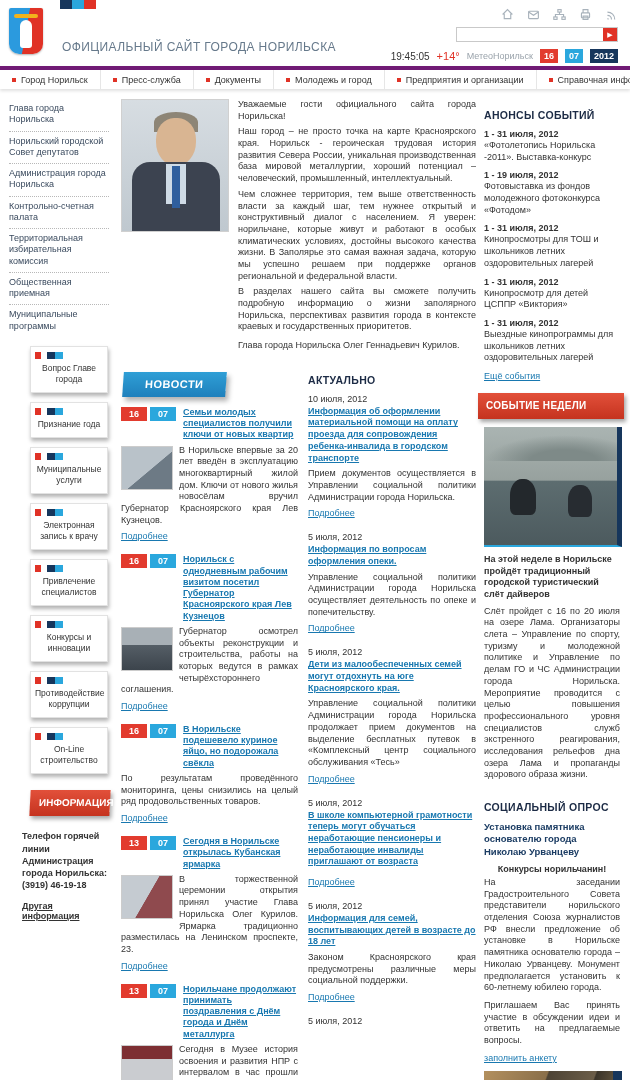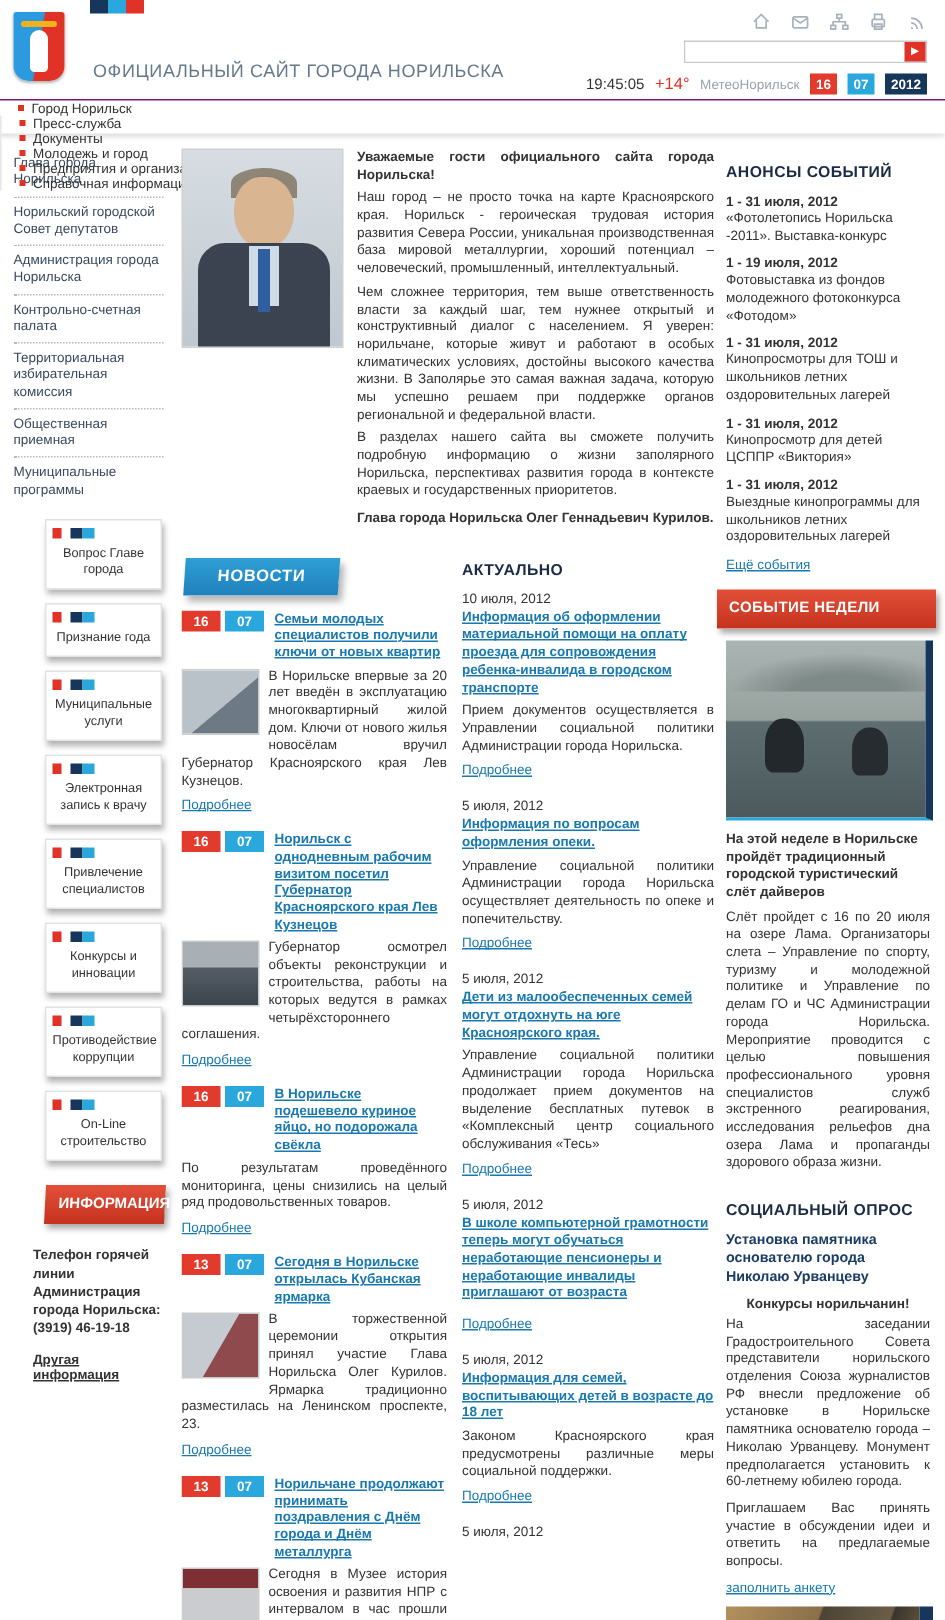--- a/index.html
+++ b/index.html
@@ -26,21 +26,21 @@
   .search-input{flex:1;border:0;outline:none;font-size:9px;padding:0 3px;}
   .search-btn{width:14px;background:#e03226;color:#fff;border:0;font-size:7px;line-height:13px;cursor:pointer;}
   .meta{position:absolute;right:12px;top:49px;display:flex;align-items:center;gap:7px;}
   .meta .time{font-size:10px;color:#333;}
   .meta .temp{font-size:11px;color:#e03226;}
   .meta .weather{font-size:9px;color:#9aa3ab;text-decoration:none;}
   .dbox{color:#fff;font-weight:bold;font-size:9px;padding:2px 4px;}
   .d-day{background:#e23b2e;}.d-mon{background:#2aa7dd;}.d-year{background:#16365c;}
 
   
-  .nav{display:flex;height:23px;border-top:1px solid #701a75;box-shadow:0 2px 3px rgba(0,0,0,.12);position:relative;background:#fff;flex-direction:column;}
+  .nav{display:flex;height:23px;border-top:4px solid #701a75;box-shadow:0 2px 3px rgba(0,0,0,.12);position:relative;background:#fff;}
   .nav-item{display:flex;align-items:center;gap:5px;padding:0 12px;flex:1;border-left:1px solid #e6e6e6;font-size:9px;color:#333;white-space:nowrap;}
   .nav-item:first-child{border-left:0;}
   .nav-bullet{width:4px;height:4px;background:#e03226;display:inline-block;flex:none;}
 
   
   .main{display:flex;padding:6px 0 8px 0;min-height:795px;background:#fff;}
   .sb{width:113px;flex:none;padding:4px 4px 0 9px;}
   .center{width:365px;flex:none;padding-left:6px;}
   .rcol{width:146px;flex:none;padding:6px 4px 0 6px;}
 
@@ -61,21 +61,21 @@
   
   .welcome{display:flex;gap:9px;padding:4px 2px 10px 2px;}
   .mayor{width:108px;height:133px;flex:none;position:relative;background:linear-gradient(#d7dde2,#bfc8cf);overflow:hidden;border:1px solid #d0d0d0;}
   .mayor .head{position:absolute;left:34px;top:18px;width:40px;height:48px;background:#d9b592;border-radius:45% 45% 50% 50%;}
   .mayor .hair{position:absolute;left:32px;top:12px;width:44px;height:20px;background:#8d8576;border-radius:50% 50% 0 0;}
   .mayor .suit{position:absolute;left:10px;top:62px;width:88px;height:72px;background:#3c4350;border-radius:18px 18px 0 0;}
   .mayor .shirt{position:absolute;left:44px;top:64px;width:20px;height:40px;background:#cfdbe6;}
   .mayor .tie{position:absolute;left:50px;top:66px;width:8px;height:42px;background:#2f5f9e;}
   .welcome-text{font-size:9px;}
   .welcome-text p{margin-bottom:4px;}
-  .w-bold{font-weight:bold;}
+  .w-bold{font-weight:normal;}
 
   
   .hdr-news{display:inline-block;background:linear-gradient(#2f9fd6,#1f80bc);color:#fff;font-weight:bold;font-size:11px;
             padding:6px 22px 7px;margin:6px 0 10px 2px;box-shadow:3px 4px 5px rgba(0,0,0,.3);transform:skewX(-4deg);letter-spacing:.5px;}
   .hdr-dark{font-size:10.5px;font-weight:bold;color:#1c2b45;letter-spacing:.3px;margin:8px 0 8px;}
 
   
   .cols2{display:flex;}
   .newscol{width:185px;flex:none;padding:0 6px 0 2px;}
   .actcol{width:172px;flex:none;padding-left:4px;}

